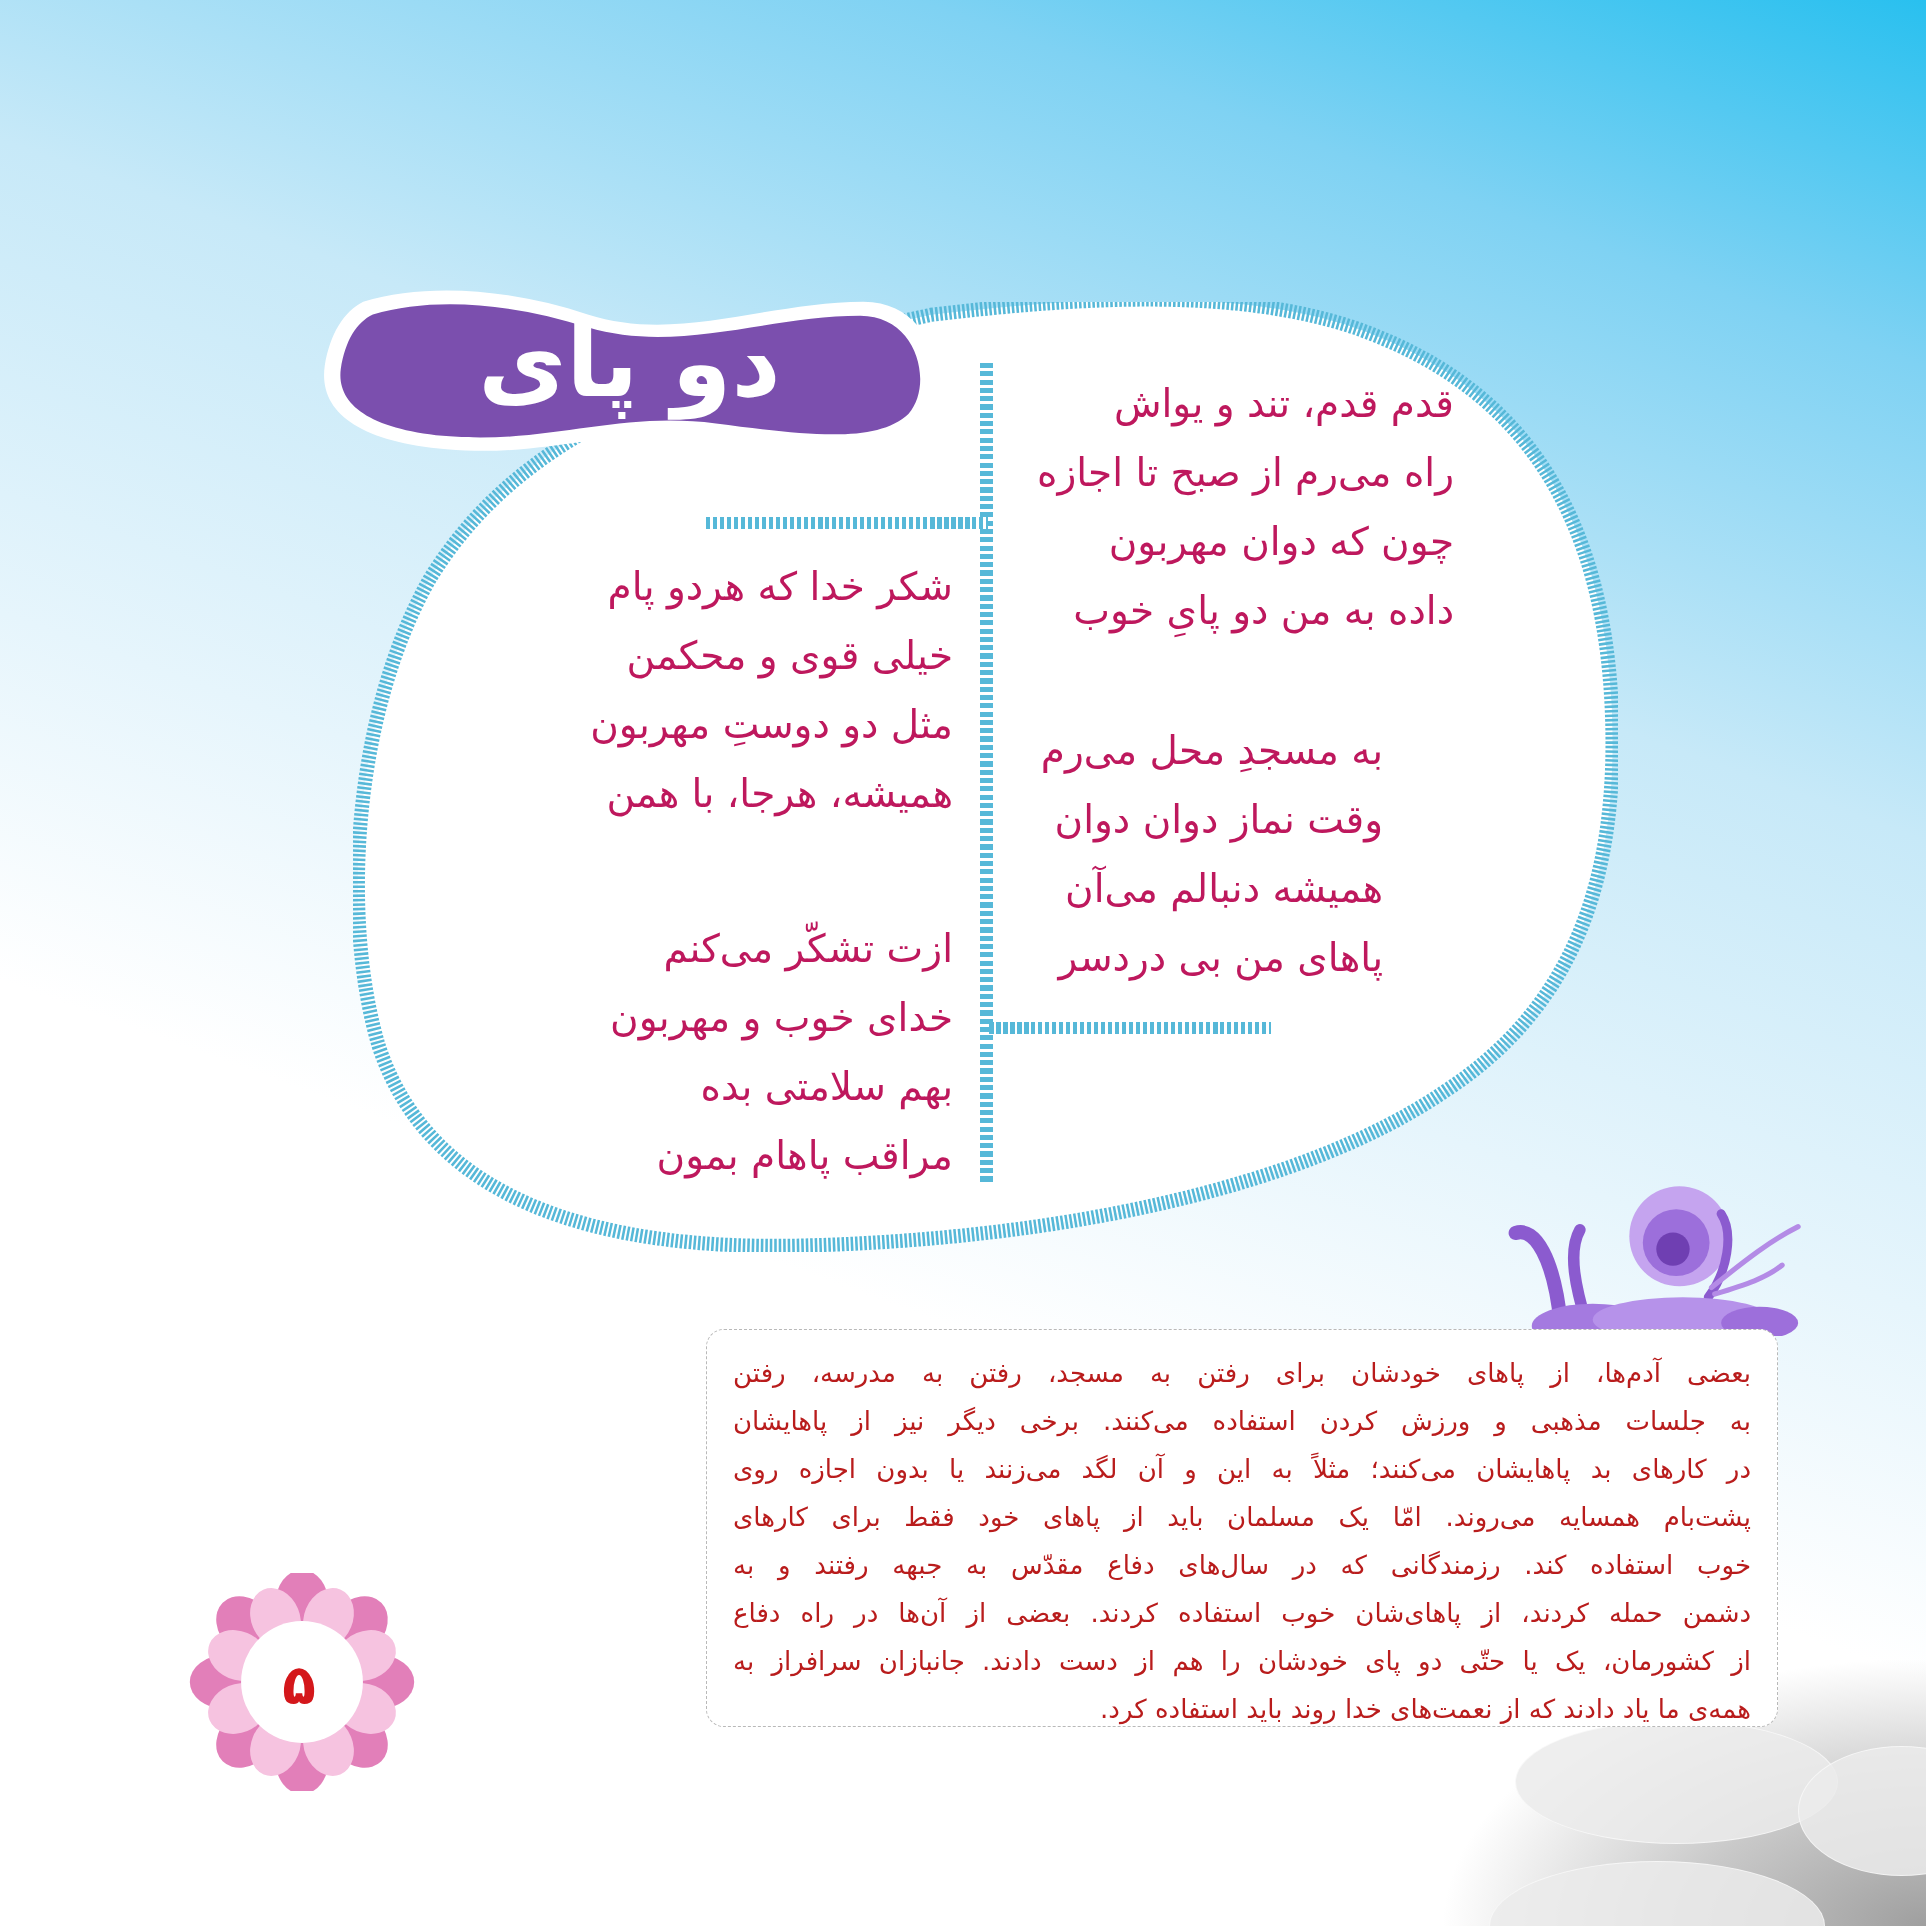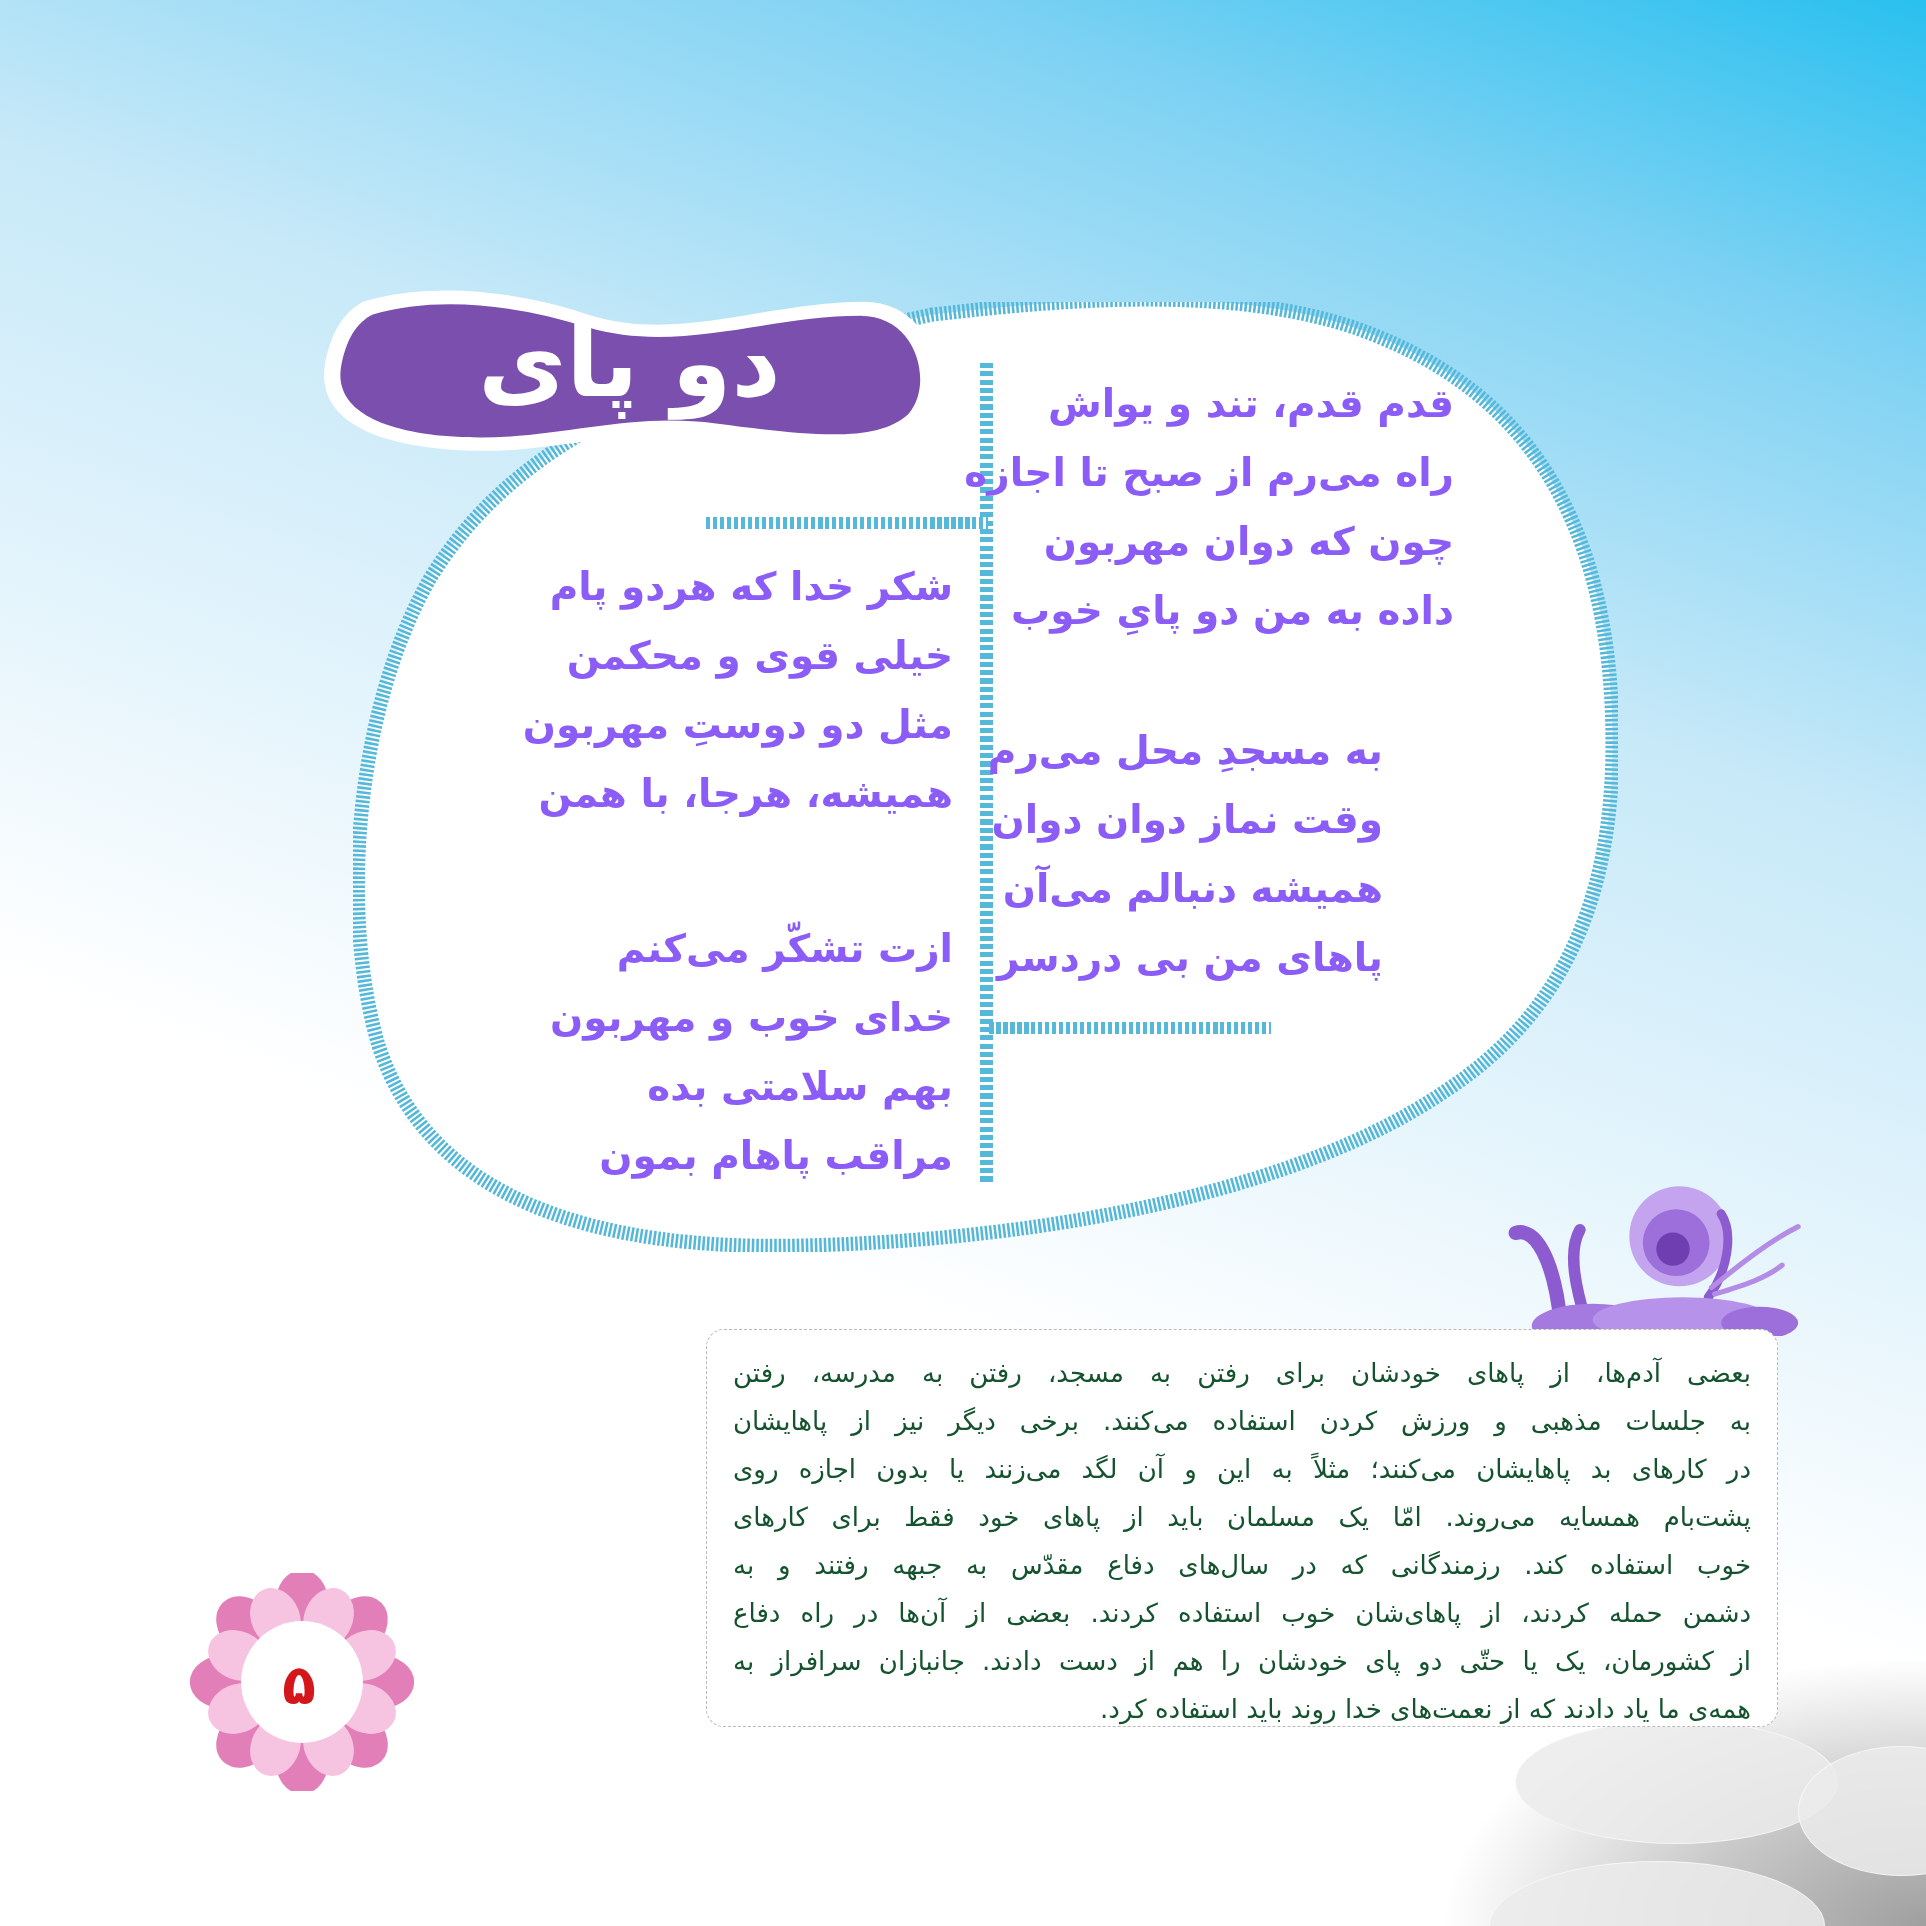--- a/index.html
+++ b/index.html
@@ -37,30 +37,30 @@
   .divider-h1 {
     position:absolute; left:706px; top:517px; width:282px; height:11.6px;
     background: repeating-linear-gradient(90deg, #56b8d8 0 4.5px, #ffffff 4.5px 7px);
   }
   .divider-h2 {
     position:absolute; left:989px; top:1022px; width:282px; height:11.6px;
     background: repeating-linear-gradient(90deg, #56b8d8 0 4.5px, #ffffff 4.5px 7px);
   }
   .stanza {
     position:absolute; direction:rtl; text-align:right;
-    font-weight:bold; color:#8b5cf6; font-size:39px; line-height:69px;
+    font-weight:normal; color:#be185d; font-size:39px; line-height:69px;
     font-family:"DejaVu Sans", sans-serif; white-space:nowrap;
   }
   .stanza div { height:69px; }
   .info-box {
     position:absolute; left:706px; top:1329px; width:1072px; height:398px;
     background:#fff; border:1.9px dashed #b9b9b9; border-radius:18px;
     box-sizing:border-box; padding:19px 26px;
     direction:rtl; text-align:justify;
-    font-size:26px; line-height:48px; color:#14532d;
+    font-size:26px; line-height:48px; color:#b91c1c;
     font-family:"DejaVu Sans", sans-serif;
   }
   .info-box div { white-space:nowrap; overflow:hidden; text-align-last:justify; }
   .ornament { position:absolute; left:1490px; top:1175px; width:321px; height:161px; }
   .page-flower { position:absolute; left:183px; top:1573px; width:238px; height:218px; }
   .page-number {
     position:absolute; left:254px; top:1640px; width:90px; height:90px;
     color:#d4171b; font-weight:bold; font-size:55px; line-height:90px; text-align:center;
     font-family:"DejaVu Sans", sans-serif;
   }

